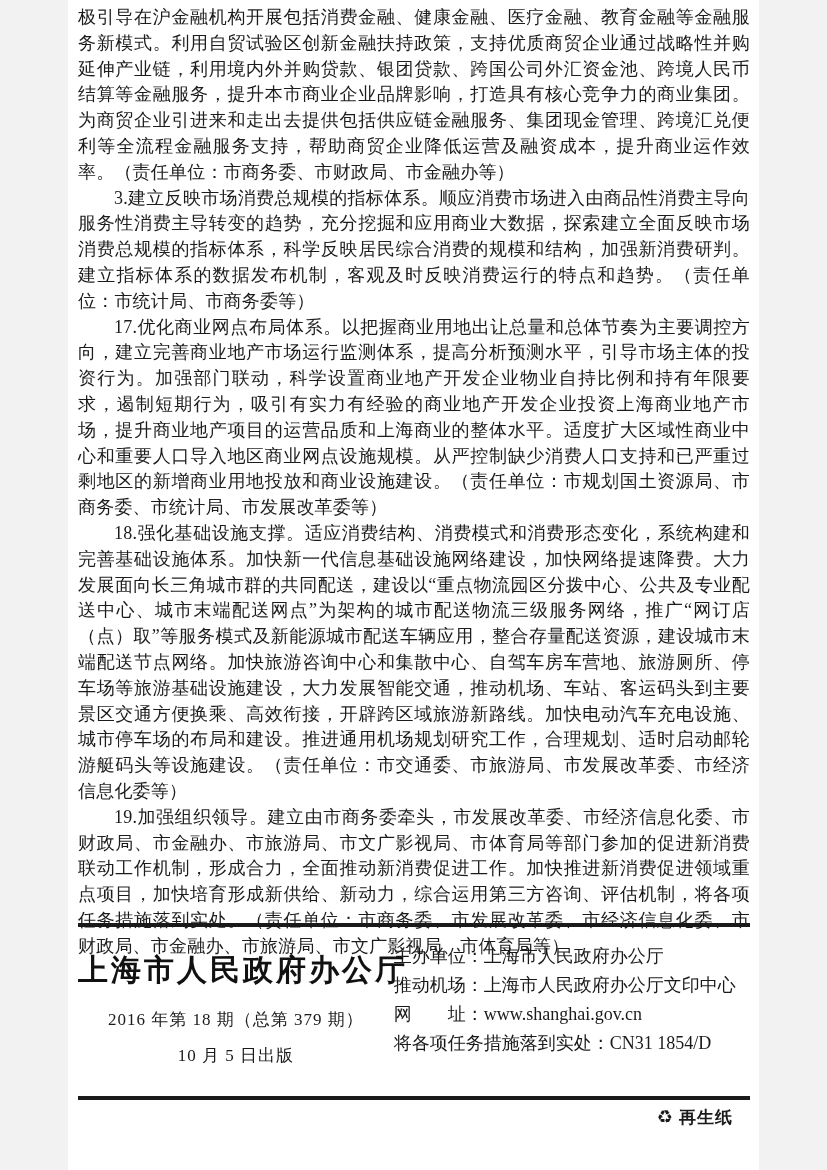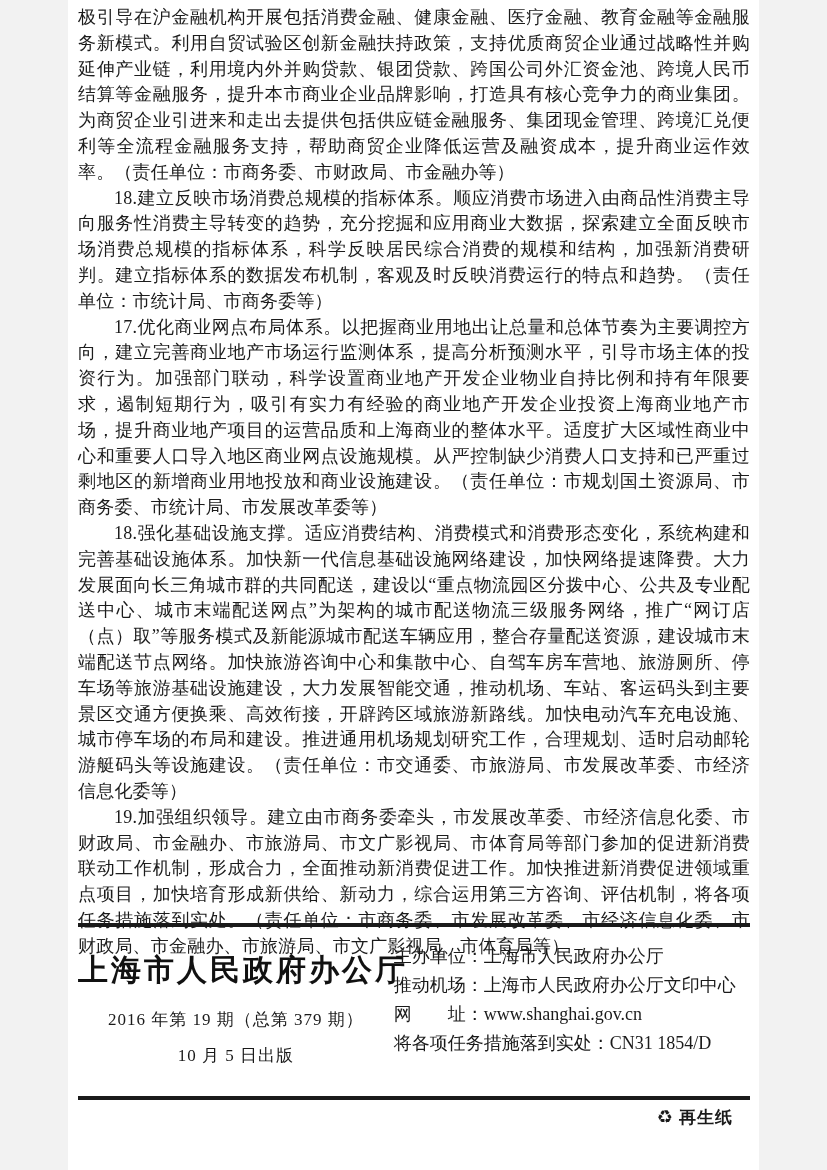--- a/index.html
+++ b/index.html
@@ -97,32 +97,32 @@
     margin-right: 5px;
   }
 </style>
 </head>
 <body>
 
 <div class="page">
 
   <main class="content">
     <p class="no-indent">极引导在沪金融机构开展包括消费金融、健康金融、医疗金融、教育金融等金融服务新模式。利用自贸试验区创新金融扶持政策，支持优质商贸企业通过战略性并购延伸产业链，利用境内外并购贷款、银团贷款、跨国公司外汇资金池、跨境人民币结算等金融服务，提升本市商业企业品牌影响，打造具有核心竞争力的商业集团。为商贸企业引进来和走出去提供包括供应链金融服务、集团现金管理、跨境汇兑便利等全流程金融服务支持，帮助商贸企业降低运营及融资成本，提升商业运作效率。（责任单位：市商务委、市财政局、市金融办等）</p>
-    <p>18.建立反映市场消费总规模的指标体系。顺应消费市场进入由商品性消费主导向服务性消费主导转变的趋势，充分挖掘和应用商业大数据，探索建立全面反映市场消费总规模的指标体系，科学反映居民综合消费的规模和结构，加强新消费研判。建立指标体系的数据发布机制，客观及时反映消费运行的特点和趋势。（责任单位：市统计局、市商务委等）</p>
+    <p>3.建立反映市场消费总规模的指标体系。顺应消费市场进入由商品性消费主导向服务性消费主导转变的趋势，充分挖掘和应用商业大数据，探索建立全面反映市场消费总规模的指标体系，科学反映居民综合消费的规模和结构，加强新消费研判。建立指标体系的数据发布机制，客观及时反映消费运行的特点和趋势。（责任单位：市统计局、市商务委等）</p>
     <p>17.优化商业网点布局体系。以把握商业用地出让总量和总体节奏为主要调控方向，建立完善商业地产市场运行监测体系，提高分析预测水平，引导市场主体的投资行为。加强部门联动，科学设置商业地产开发企业物业自持比例和持有年限要求，遏制短期行为，吸引有实力有经验的商业地产开发企业投资上海商业地产市场，提升商业地产项目的运营品质和上海商业的整体水平。适度扩大区域性商业中心和重要人口导入地区商业网点设施规模。从严控制缺少消费人口支持和已严重过剩地区的新增商业用地投放和商业设施建设。（责任单位：市规划国土资源局、市商务委、市统计局、市发展改革委等）</p>
     <p>18.强化基础设施支撑。适应消费结构、消费模式和消费形态变化，系统构建和完善基础设施体系。加快新一代信息基础设施网络建设，加快网络提速降费。大力发展面向长三角城市群的共同配送，建设以“重点物流园区分拨中心、公共及专业配送中心、城市末端配送网点”为架构的城市配送物流三级服务网络，推广“网订店（点）取”等服务模式及新能源城市配送车辆应用，整合存量配送资源，建设城市末端配送节点网络。加快旅游咨询中心和集散中心、自驾车房车营地、旅游厕所、停车场等旅游基础设施建设，大力发展智能交通，推动机场、车站、客运码头到主要景区交通方便换乘、高效衔接，开辟跨区域旅游新路线。加快电动汽车充电设施、城市停车场的布局和建设。推进通用机场规划研究工作，合理规划、适时启动邮轮游艇码头等设施建设。（责任单位：市交通委、市旅游局、市发展改革委、市经济信息化委等）</p>
     <p>19.加强组织领导。建立由市商务委牵头，市发展改革委、市经济信息化委、市财政局、市金融办、市旅游局、市文广影视局、市体育局等部门参加的促进新消费联动工作机制，形成合力，全面推动新消费促进工作。加快推进新消费促进领域重点项目，加快培育形成新供给、新动力，综合运用第三方咨询、评估机制，将各项任务措施落到实处。（责任单位：市商务委、市发展改革委、市经济信息化委、市财政局、市金融办、市旅游局、市文广影视局、市体育局等）</p>
   </main>
 
   <div class="rule rule-top"></div>
 
   <footer class="colophon">
     <div class="colophon-left">
       <div class="gazette-title">上海市人民政府办公厅</div>
-      <div class="issue-line">2016 年第 19 期（总第 379 期）</div>
+      <div class="issue-line">2016 年第 18 期（总第 379 期）</div>
       <div class="publish-line">10 月 5 日出版</div>
     </div>
     <div class="colophon-right">
       <div class="info-row">
         <span class="label">主办单位：</span><span class="value">上海市人民政府办公厅</span>
       </div>
       <div class="info-row">
         <span class="label">推动机场：</span><span class="value">上海市人民政府办公厅文印中心</span>
       </div>
       <div class="info-row">

